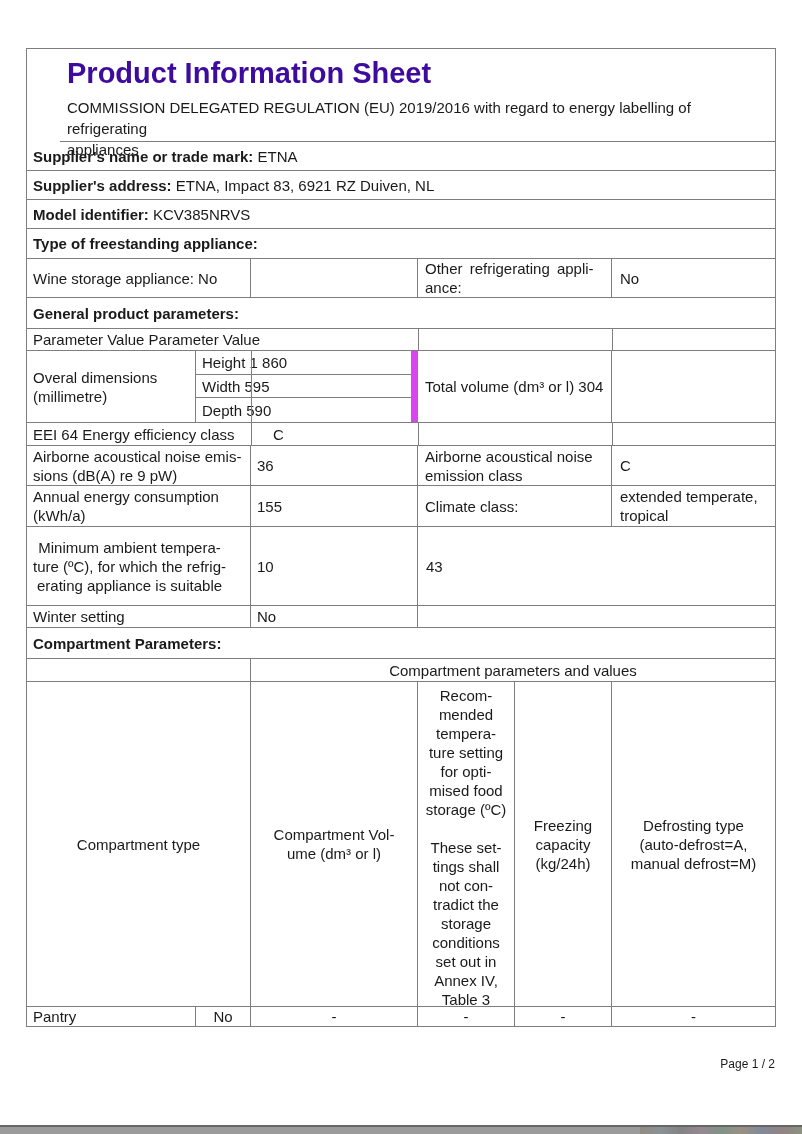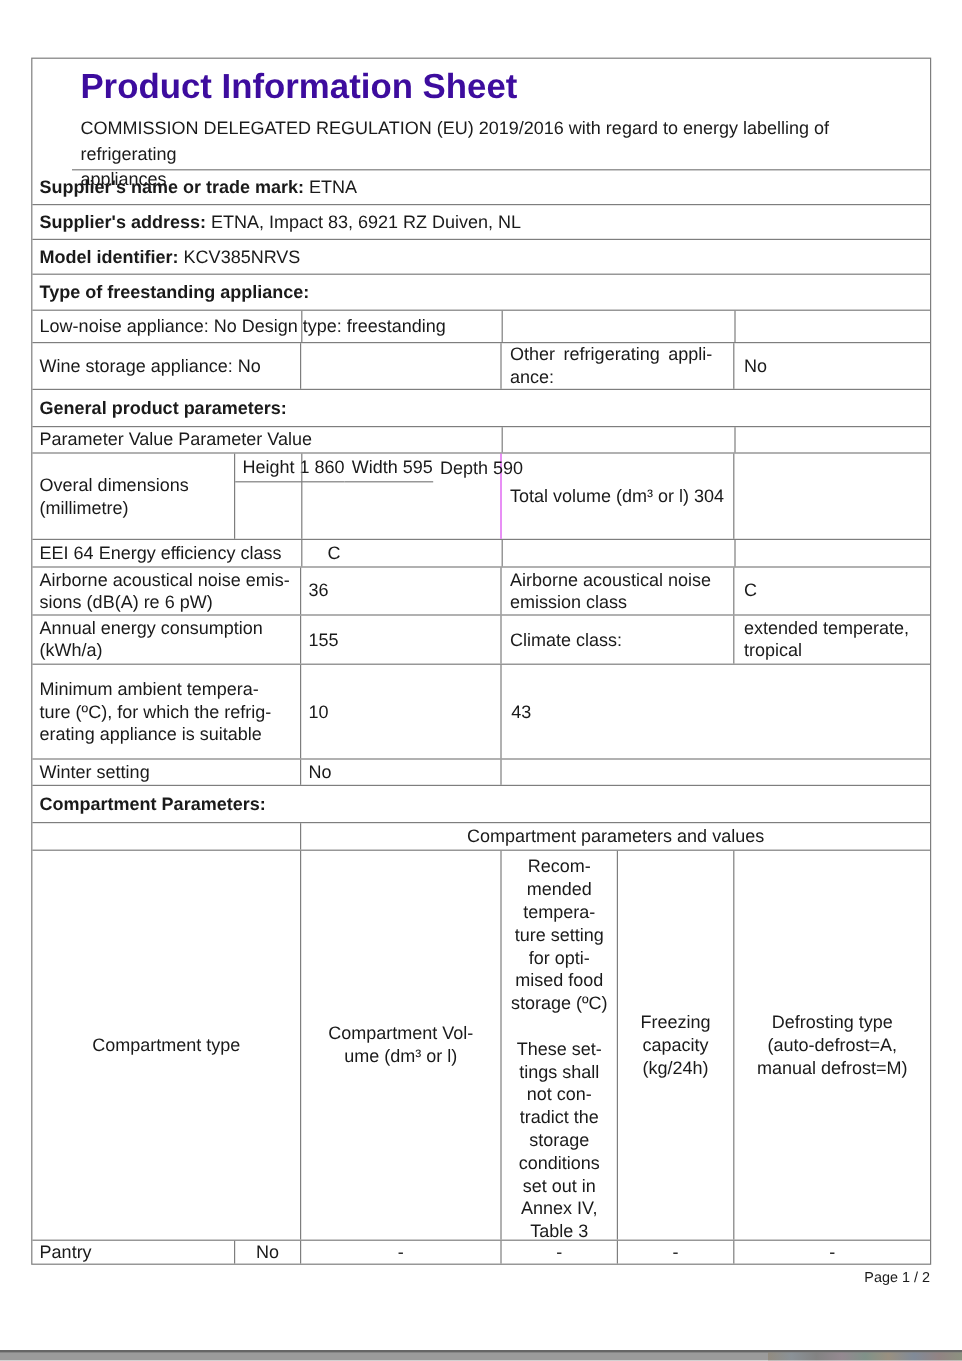--- a/index.html
+++ b/index.html
@@ -32,32 +32,32 @@
   .r-h29 { height:29px; }
   .r-typehdr { height:30px; }
   .r-lownoise { height:27px; }
   .r-wine { height:39px; }
   .r-genhdr { height:31px; }
   .r-paramval { height:22px; }
   .r-dims { height:72px; }
   .r-eei { height:23px; }
   .r-airborne { height:40px; }
   .r-annual { height:41px; }
-  .r-ambient { height:79px; }
+  .r-ambient { height:79px;text-align:center; }
   .r-winter { height:22px; }
   .r-comphdr { height:31px; }
   .r-compgroup { height:23px; }
   .r-compcols { height:325px; }
   .r-pantry { height:19px; }
 
   .w169 { width:169px; } .w55 { width:55px; } .w224 { width:224px; }
   .w167 { width:167px; } .w194 { width:194px; } .w97 { width:97px; }
   .grow { flex:1; }
 
-  .dims-mid { width:222px; border-right:1px solid #d946ef; display:flex; flex-direction:row; }
+  .dims-mid { width:222px; border-right:7px solid #d946ef; display:flex; flex-direction:column; }
   .dims-sub { height:24px; display:flex; align-items:center; padding-left:6px; }
   .dims-sub.bb { border-bottom:1px solid #7e7e7e; }
 
   .eei-label { position:absolute; left:6px; top:0; height:100%; display:flex; align-items:center; white-space:nowrap; z-index:1; }
   .eei-val { position:absolute; left:246px; top:0; height:100%; display:flex; align-items:center; z-index:1; }
 
   .justify-sp { word-spacing:3px; }
 
   .col3-head { font-size:15px; line-height:19px; padding-top:4px; }
   .pantry-cell { line-height:16px; padding:1px 6px; }
@@ -95,28 +95,20 @@
     <div class="row r-h29">
       <div class="cell grow">
         <span class="b">Model identifier:</span>&nbsp;<span>KCV385NRVS</span>
       </div>
     </div>
 
     <div class="row r-typehdr">
       <div class="cell grow b">Type of freestanding appliance:</div>
     </div>
 
-    <div class="row r-lownoise">
-      <div class="cell grow nowrap">
-        <span class="ovl">Low-noise appliance: No Design type: freestanding</span>
-      </div>
-      <div class="vline" style="left:224px"></div>
-      <div class="vline" style="left:391px"></div>
-      <div class="vline" style="left:585px"></div>
-    </div>
 
     <div class="row r-wine">
       <div class="cell w224 br">Wine storage appliance: No</div>
       <div class="cell w167 br"></div>
       <div class="cell w194 br pre justify-sp" style="padding-left:7px">Other refrigerating appli-
 ance:</div>
       <div class="cell grow" style="padding-left:8px">No</div>
     </div>
 
     <div class="row r-genhdr">
@@ -153,21 +145,21 @@
     <div class="row r-eei">
       <span class="eei-label">EEI 64 Energy efficiency class</span>
       <span class="eei-val">C</span>
       <div class="vline" style="left:224px"></div>
       <div class="vline" style="left:391px"></div>
       <div class="vline" style="left:585px"></div>
     </div>
 
     <div class="row r-airborne">
       <div class="cell w224 br pre">Airborne acoustical noise emis-
-sions (dB(A) re 6 pW)</div>
+sions (dB(A) re 9 pW)</div>
       <div class="cell w167 br">36</div>
       <div class="cell w194 br pre" style="padding-left:7px">Airborne acoustical noise
 emission class</div>
       <div class="cell grow" style="padding-left:8px">C</div>
     </div>
 
     <div class="row r-annual">
       <div class="cell w224 br pre">Annual energy consumption
 (kWh/a)</div>
       <div class="cell w167 br">155</div>

